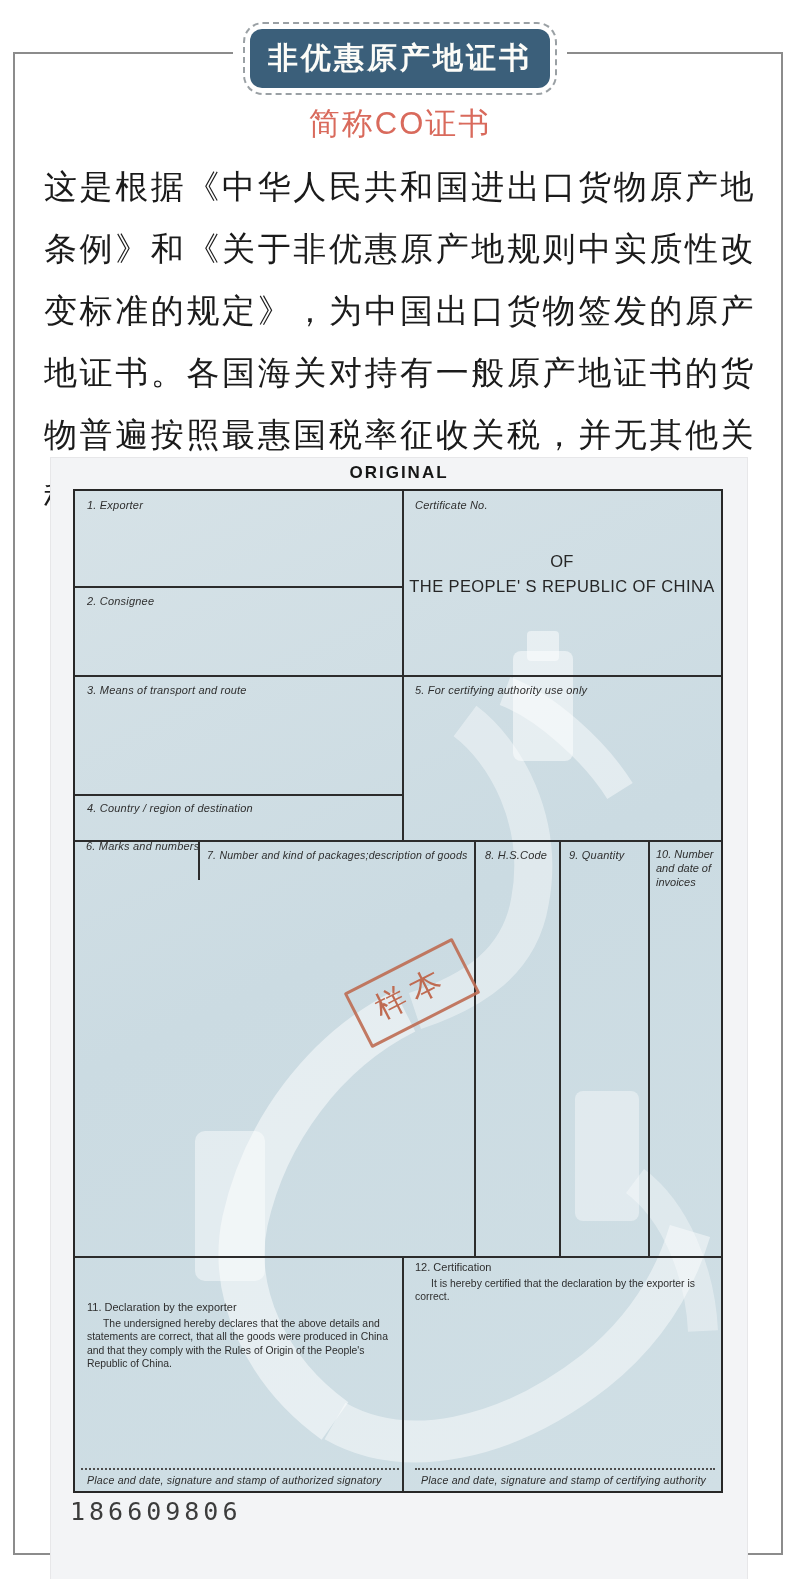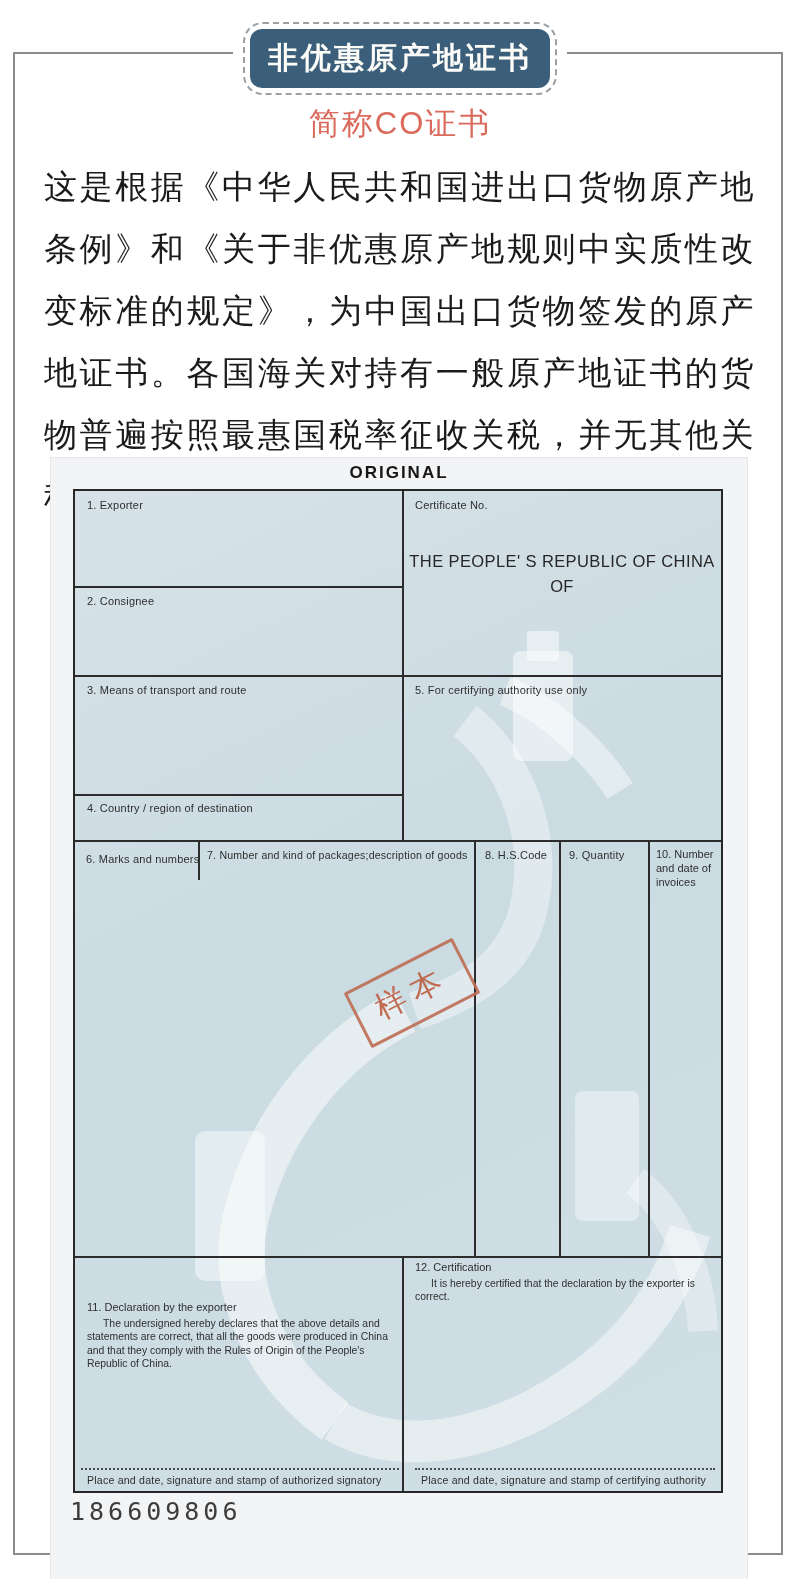--- a/index.html
+++ b/index.html
@@ -46,21 +46,21 @@
   }
   .form{
     position:absolute;left:22px;top:31px;width:650px;height:1004px;
     border:2px solid #272727;box-sizing:border-box;
     background:linear-gradient(155deg,#d6e2e7 0%,#cbdbe2 45%,#d0dfe5 100%);
     overflow:hidden;
   }
   .wm{position:absolute;left:0;top:0;width:100%;height:100%;pointer-events:none;}
   .ln{position:absolute;background:#2c2c2c;}
   .lbl{
-    position:absolute;font-size:11px;color:#2e2e2e;letter-spacing:.2px;white-space:nowrap;
+    position:absolute;font-size:11px;color:#2e2e2e;letter-spacing:.2px;white-space:nowrap;font-style:italic;
   }
   .lbl.wrap{white-space:normal;}
   .cert-title{
     position:absolute;left:330px;top:58px;width:314px;text-align:center;
     font-size:16.5px;line-height:25px;color:#262626;letter-spacing:.4px;
   }
   .small{font-size:10.4px;line-height:13.6px;letter-spacing:0;}
   .block{position:absolute;color:#2e2e2e;}
   .block .body{text-indent:16px;margin-top:1px;}
   .dotline{position:absolute;border-top:2px dotted #4d4d4d;height:0;}
@@ -117,28 +117,28 @@
     <div class="ln" style="left:0;top:349px;width:646px;height:2px;"></div>
     <div class="ln" style="left:0;top:765px;width:646px;height:2px;"></div>
     <div class="ln" style="left:123px;top:349px;width:2px;height:40px;"></div>
     <div class="ln" style="left:399px;top:349px;width:2px;height:416px;"></div>
     <div class="ln" style="left:484px;top:349px;width:2px;height:416px;"></div>
     <div class="ln" style="left:573px;top:349px;width:2px;height:416px;"></div>
 
     <div class="lbl" style="left:12px;top:8px;">1. Exporter</div>
     <div class="lbl" style="left:340px;top:8px;">Certificate No.</div>
     <div class="cert-title">
+      <div>OF</div>
       <div>THE PEOPLE' S REPUBLIC OF CHINA</div>
-      <div>OF</div>
     </div>
     <div class="lbl" style="left:12px;top:104px;">2. Consignee</div>
     <div class="lbl" style="left:12px;top:193px;">3. Means of transport and route</div>
     <div class="lbl" style="left:12px;top:311px;">4. Country / region of destination</div>
     <div class="lbl" style="left:340px;top:193px;">5. For certifying authority use only</div>
-    <div class="lbl" style="left:11px;top:362px;">6. Marks and numbers</div>
+    <div class="lbl" style="left:11px;top:349px;">6. Marks and numbers</div>
     <div class="lbl" style="left:132px;top:358px;font-size:10.6px;">7. Number and kind of packages;description of goods</div>
     <div class="lbl" style="left:410px;top:358px;">8. H.S.Code</div>
     <div class="lbl" style="left:494px;top:358px;">9. Quantity</div>
     <div class="lbl wrap small" style="left:581px;top:356px;width:58px;font-size:11px;line-height:14px;">10. Number and date of invoices</div>
 
     <div class="stamp">样本</div>
 
     <div class="block small" style="left:12px;top:810px;width:312px;">
       <div style="font-size:11px;margin-bottom:2px;">11. Declaration by the exporter</div>
       <div class="body">The undersigned hereby declares that the above details and statements are correct, that all the goods were produced in China and that they comply with the Rules of Origin of the People's Republic of China.</div>

